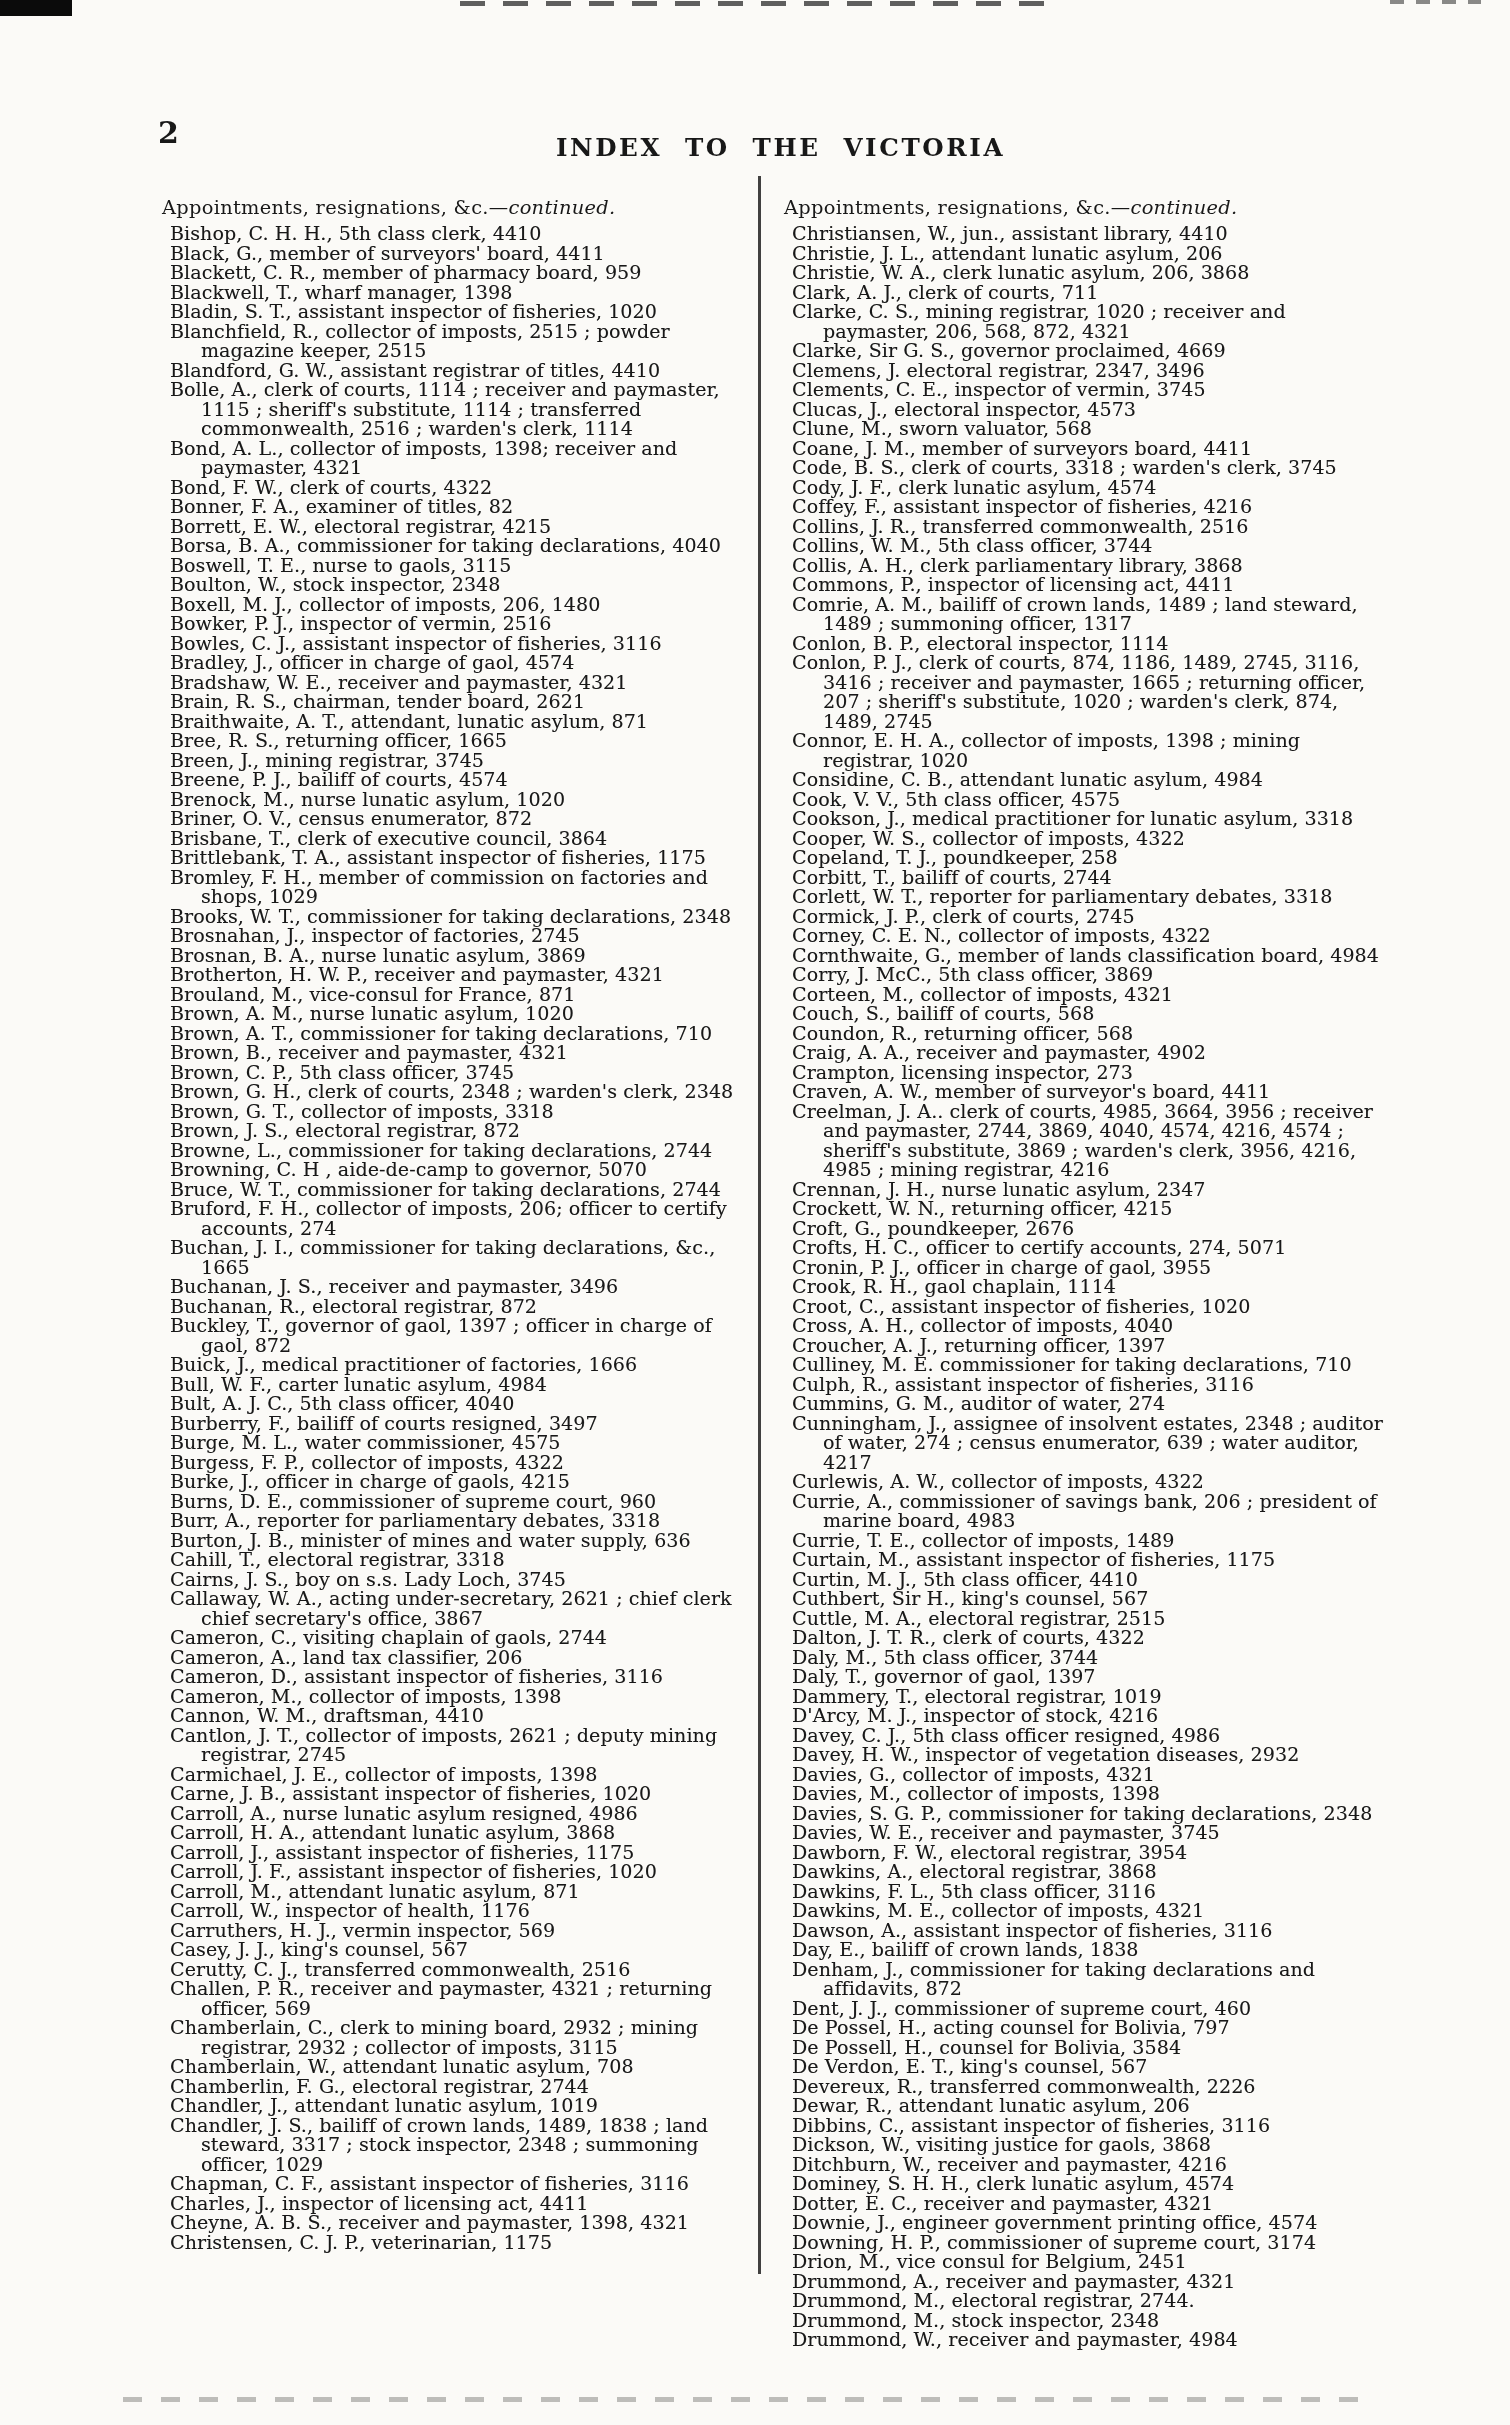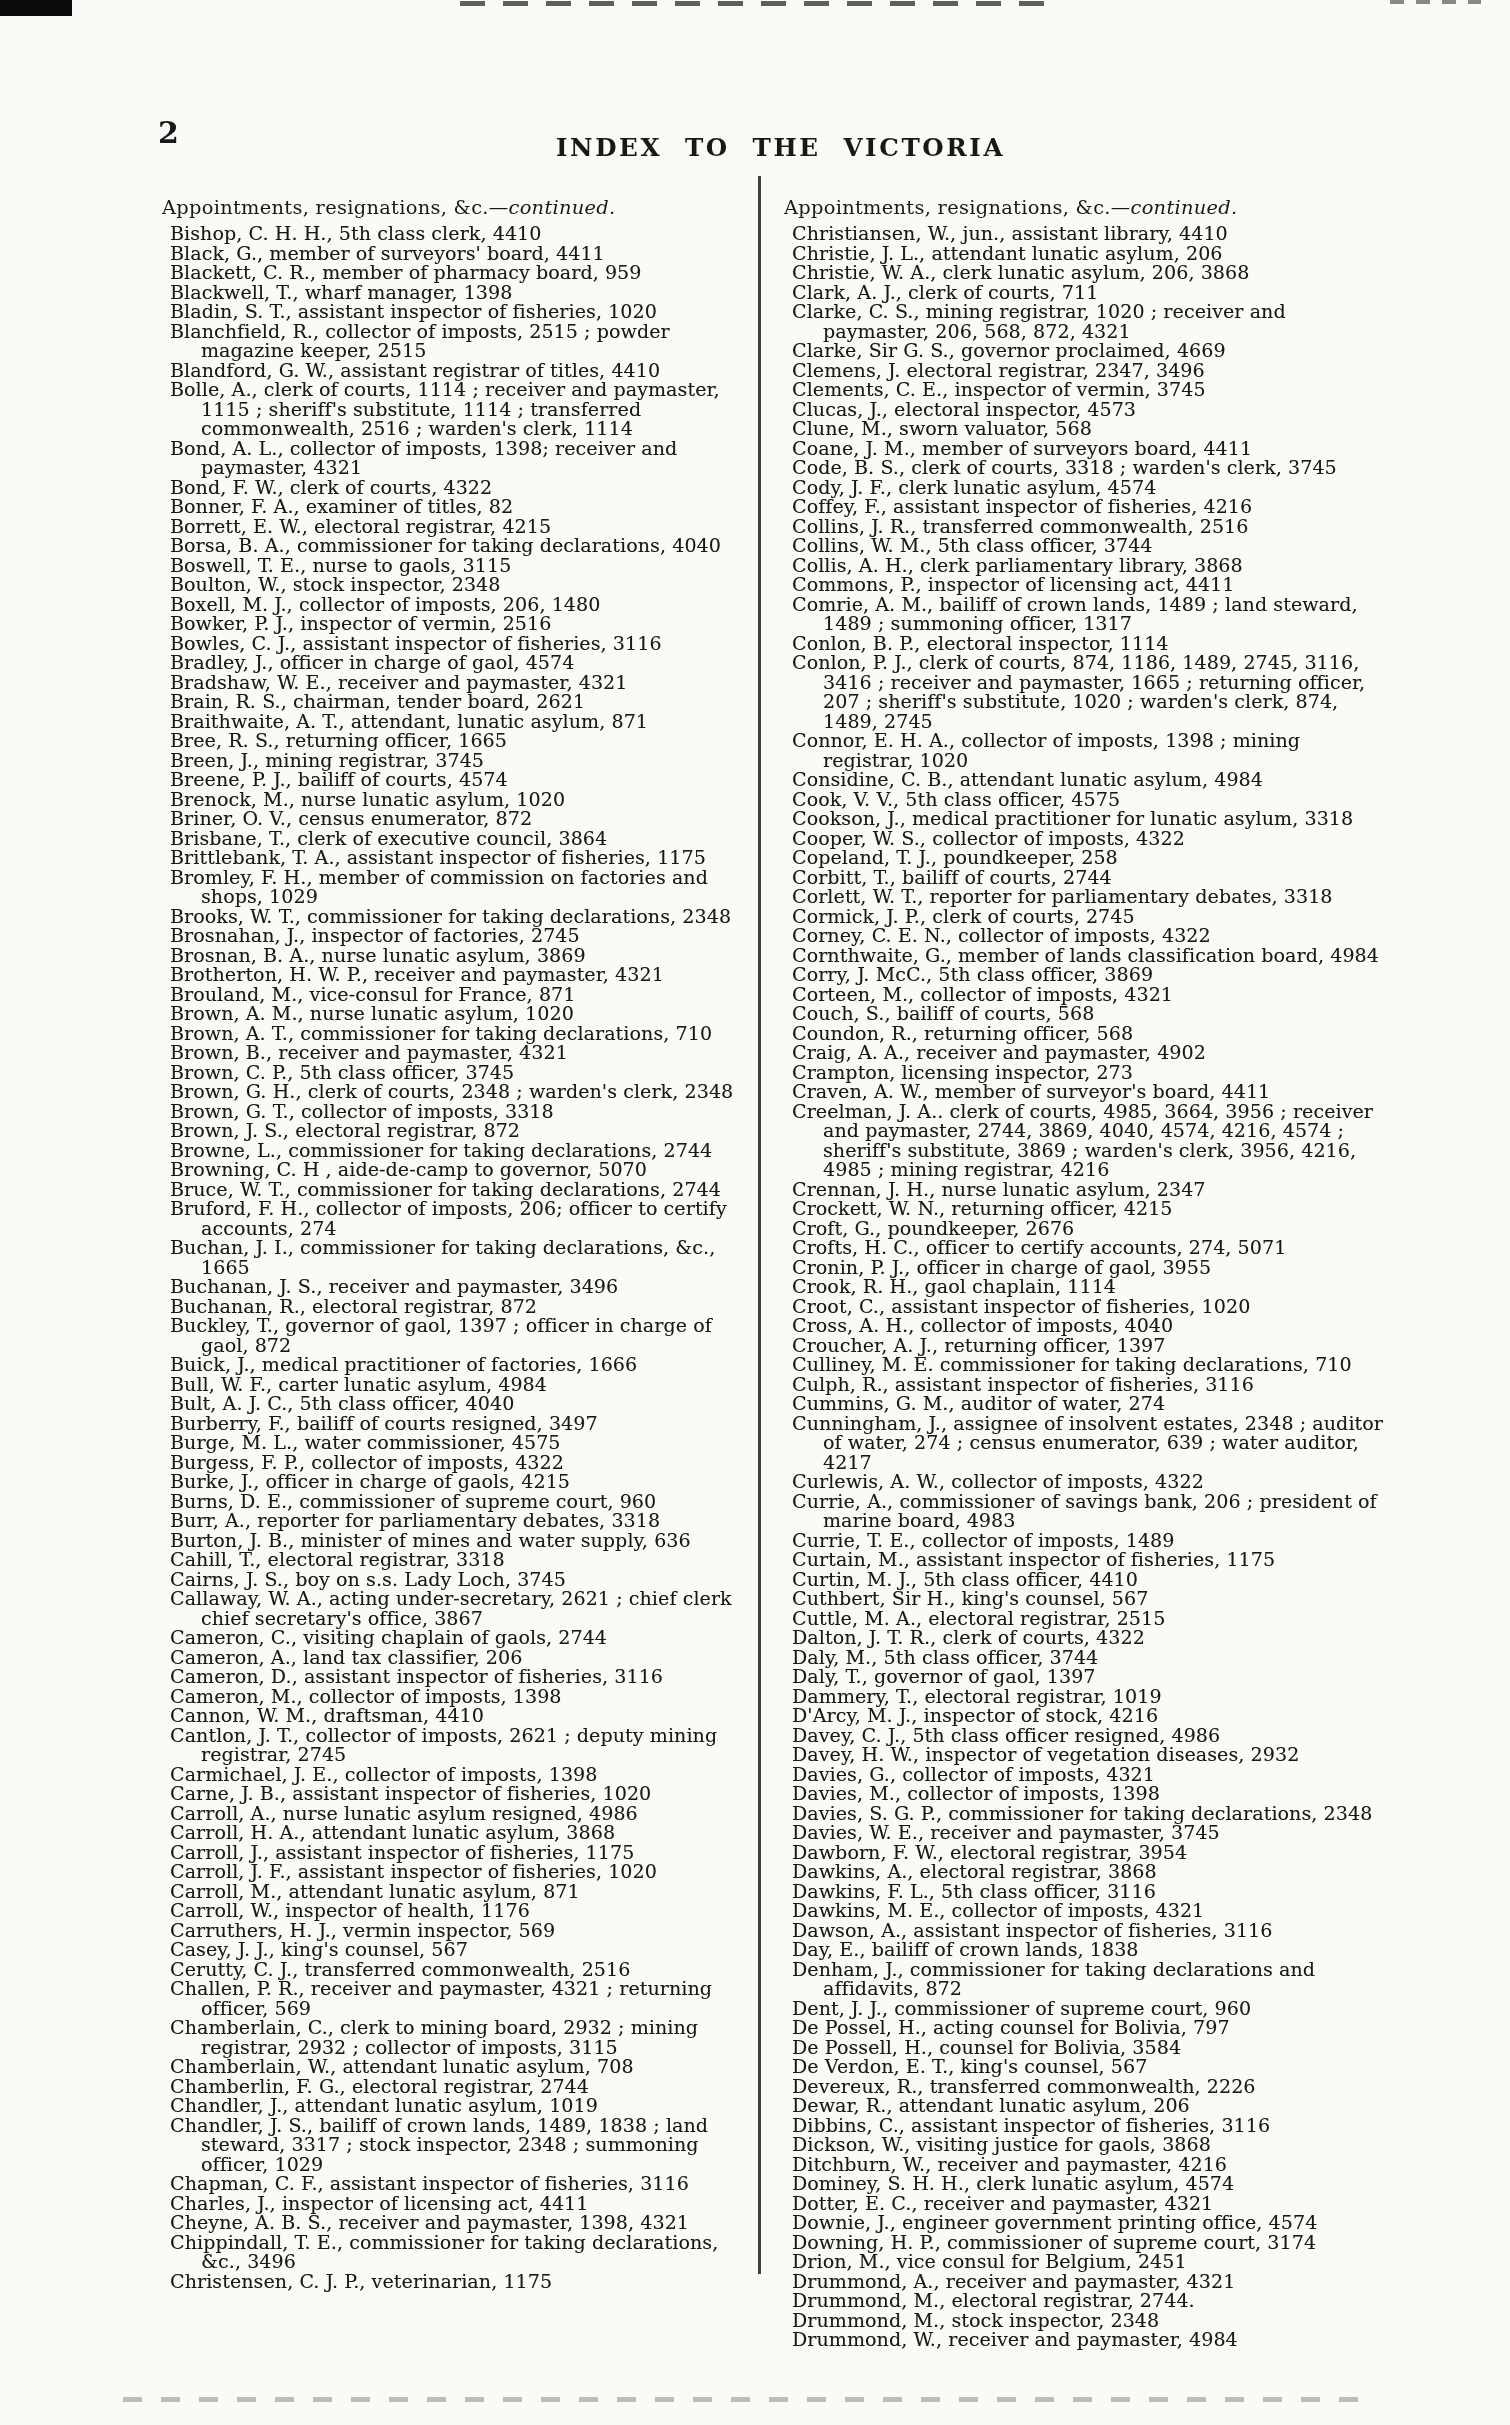--- a/index.html
+++ b/index.html
@@ -160,21 +160,20 @@
         <p class="entry">Cerutty, C. J., transferred commonwealth, 2516</p>
         <p class="entry">Challen, P. R., receiver and paymaster, 4321 ; returning officer, 569</p>
         <p class="entry">Chamberlain, C., clerk to mining board, 2932 ; mining registrar, 2932 ; collector of imposts, 3115</p>
         <p class="entry">Chamberlain, W., attendant lunatic asylum, 708</p>
         <p class="entry">Chamberlin, F. G., electoral registrar, 2744</p>
         <p class="entry">Chandler, J., attendant lunatic asylum, 1019</p>
         <p class="entry">Chandler, J. S., bailiff of crown lands, 1489, 1838 ; land steward, 3317 ; stock inspector, 2348 ; summoning officer, 1029</p>
         <p class="entry">Chapman, C. F., assistant inspector of fisheries, 3116</p>
         <p class="entry">Charles, J., inspector of licensing act, 4411</p>
         <p class="entry">Cheyne, A. B. S., receiver and paymaster, 1398, 4321</p>
-        <p class="entry">Chippindall, T. E., commissioner for taking declarations, &amp;c., 3496</p>
         <p class="entry">Christensen, C. J. P., veterinarian, 1175</p>
       </div>
   </section>
 
   <section class="column right">
     <p class="col-heading"><span>Appointments, resignations, &amp;c.—</span><span class="ital">continued.</span></p>
     <div class="entries">
         <p class="entry">Christiansen, W., jun., assistant library, 4410</p>
         <p class="entry">Christie, J. L., attendant lunatic asylum, 206</p>
         <p class="entry">Christie, W. A., clerk lunatic asylum, 206, 3868</p>
@@ -246,21 +245,21 @@
         <p class="entry">Davies, M., collector of imposts, 1398</p>
         <p class="entry">Davies, S. G. P., commissioner for taking declarations, 2348</p>
         <p class="entry">Davies, W. E., receiver and paymaster, 3745</p>
         <p class="entry">Dawborn, F. W., electoral registrar, 3954</p>
         <p class="entry">Dawkins, A., electoral registrar, 3868</p>
         <p class="entry">Dawkins, F. L., 5th class officer, 3116</p>
         <p class="entry">Dawkins, M. E., collector of imposts, 4321</p>
         <p class="entry">Dawson, A., assistant inspector of fisheries, 3116</p>
         <p class="entry">Day, E., bailiff of crown lands, 1838</p>
         <p class="entry">Denham, J., commissioner for taking declarations and affidavits, 872</p>
-        <p class="entry">Dent, J. J., commissioner of supreme court, 960</p>
+        <p class="entry">Dent, J. J., commissioner of supreme court, 460</p>
         <p class="entry">De Possel, H., acting counsel for Bolivia, 797</p>
         <p class="entry">De Possell, H., counsel for Bolivia, 3584</p>
         <p class="entry">De Verdon, E. T., king's counsel, 567</p>
         <p class="entry">Devereux, R., transferred commonwealth, 2226</p>
         <p class="entry">Dewar, R., attendant lunatic asylum, 206</p>
         <p class="entry">Dibbins, C., assistant inspector of fisheries, 3116</p>
         <p class="entry">Dickson, W., visiting justice for gaols, 3868</p>
         <p class="entry">Ditchburn, W., receiver and paymaster, 4216</p>
         <p class="entry">Dominey, S. H. H., clerk lunatic asylum, 4574</p>
         <p class="entry">Dotter, E. C., receiver and paymaster, 4321</p>

